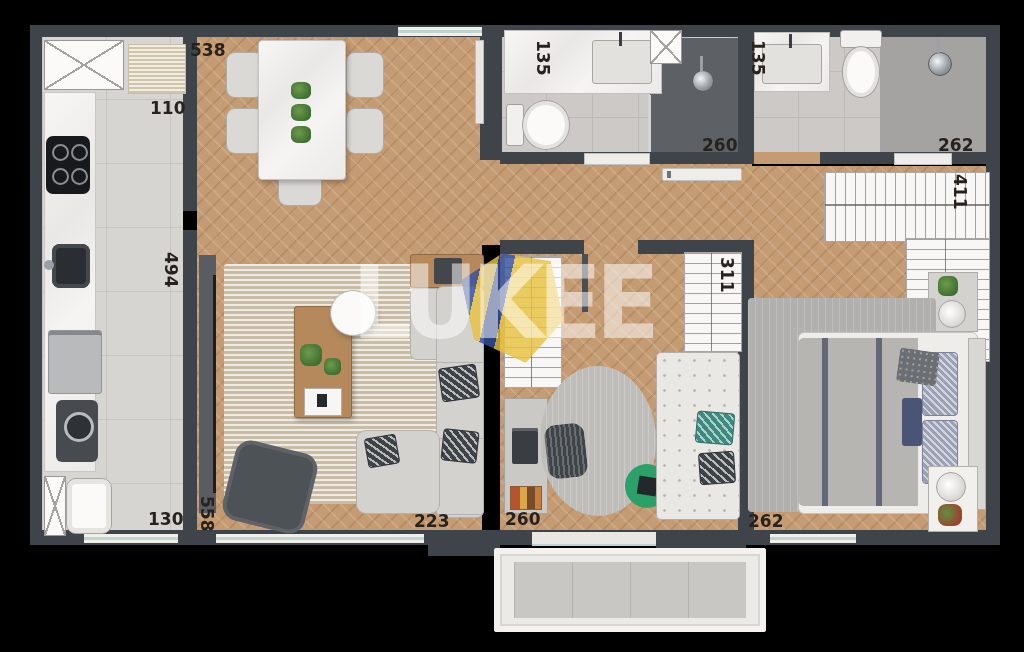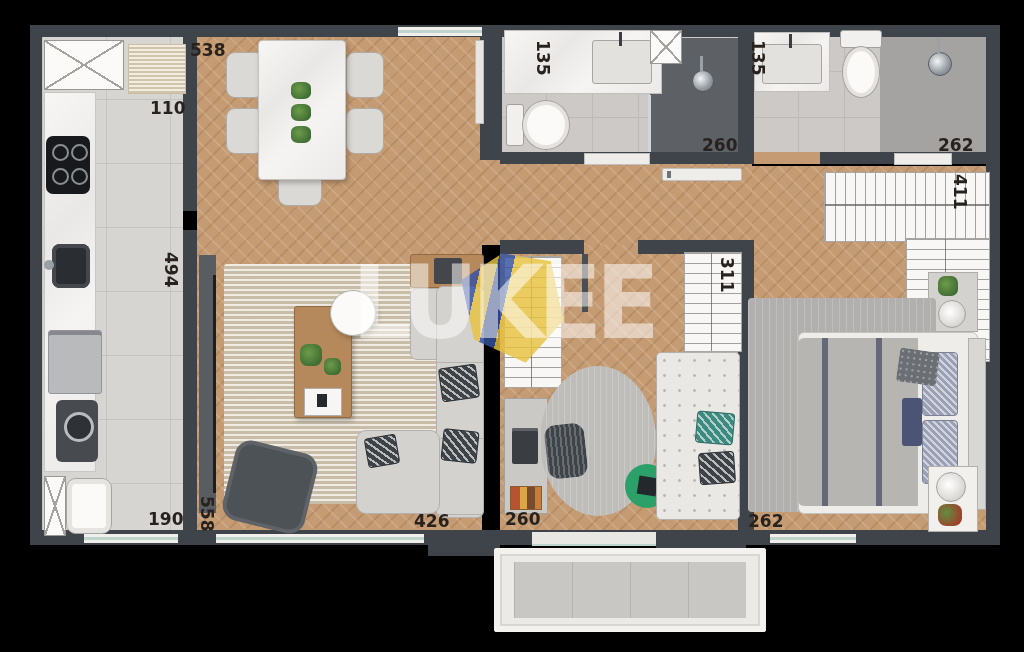--- a/index.html
+++ b/index.html
@@ -195,23 +195,23 @@
   <div class="abs" style="left:928px;top:466px;width:48px;height:64px;background:#f2f0ed;border:1px solid #b2b0ad;"></div>
   <div class="lamp" style="left:936px;top:472px;width:28px;height:28px;"></div>
   <div class="abs" style="left:938px;top:504px;width:24px;height:22px;background:radial-gradient(circle at 35% 40%,#5f8f42,#a33b2a 80%);border-radius:35%;"></div>
 
   <div class="abs" style="left:494px;top:548px;width:272px;height:84px;background:#eceae7;border-radius:3px;box-shadow:inset 0 0 0 6px #f4f2ef, inset 0 0 0 8px #d8d6d3;"></div>
   <div class="abs" style="left:514px;top:562px;width:232px;height:56px;background:#c9c7c4;background-image:linear-gradient(90deg,#b5b3b0 1px,transparent 1px);background-size:58px 100%;"></div>
 
   <div class="dim" style="left:190px;top:42px;">538</div>
   <div class="dim" style="left:150px;top:100px;">110</div>
   <div class="dim v" style="left:162px;top:252px;">494</div>
-  <div class="dim" style="left:148px;top:511px;">190</div>
+  <div class="dim" style="left:148px;top:511px;">130</div>
   <div class="dim v" style="left:198px;top:496px;">558</div>
-  <div class="dim" style="left:414px;top:513px;">426</div>
+  <div class="dim" style="left:414px;top:513px;">223</div>
   <div class="dim v" style="left:534px;top:40px;">135</div>
   <div class="dim" style="left:702px;top:137px;">260</div>
   <div class="dim v" style="left:749px;top:40px;">135</div>
   <div class="dim" style="left:938px;top:137px;">262</div>
   <div class="dim v" style="left:951px;top:174px;">411</div>
   <div class="dim v" style="left:718px;top:257px;">311</div>
   <div class="dim" style="left:505px;top:511px;">260</div>
   <div class="dim" style="left:748px;top:513px;">262</div>
 
   <div class="wm-shield" style="left:468px;top:252px;width:92px;height:112px;"></div>

